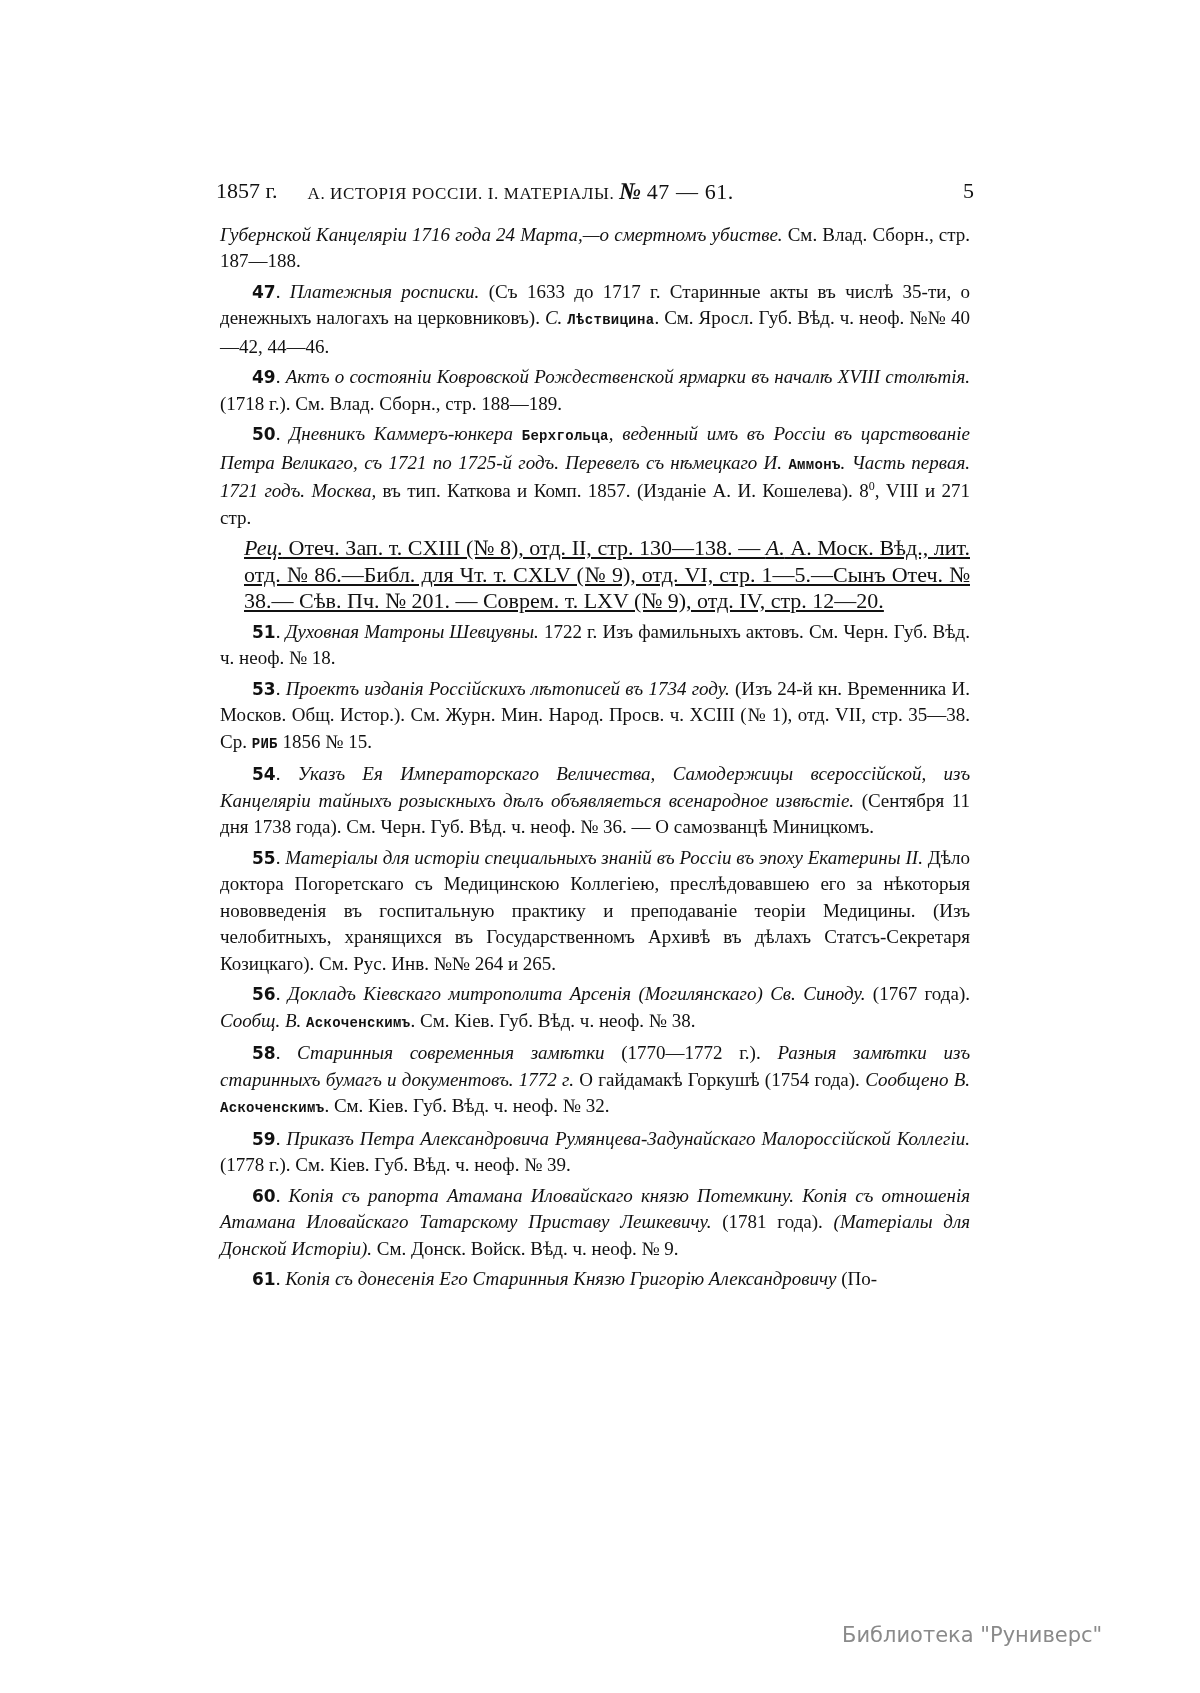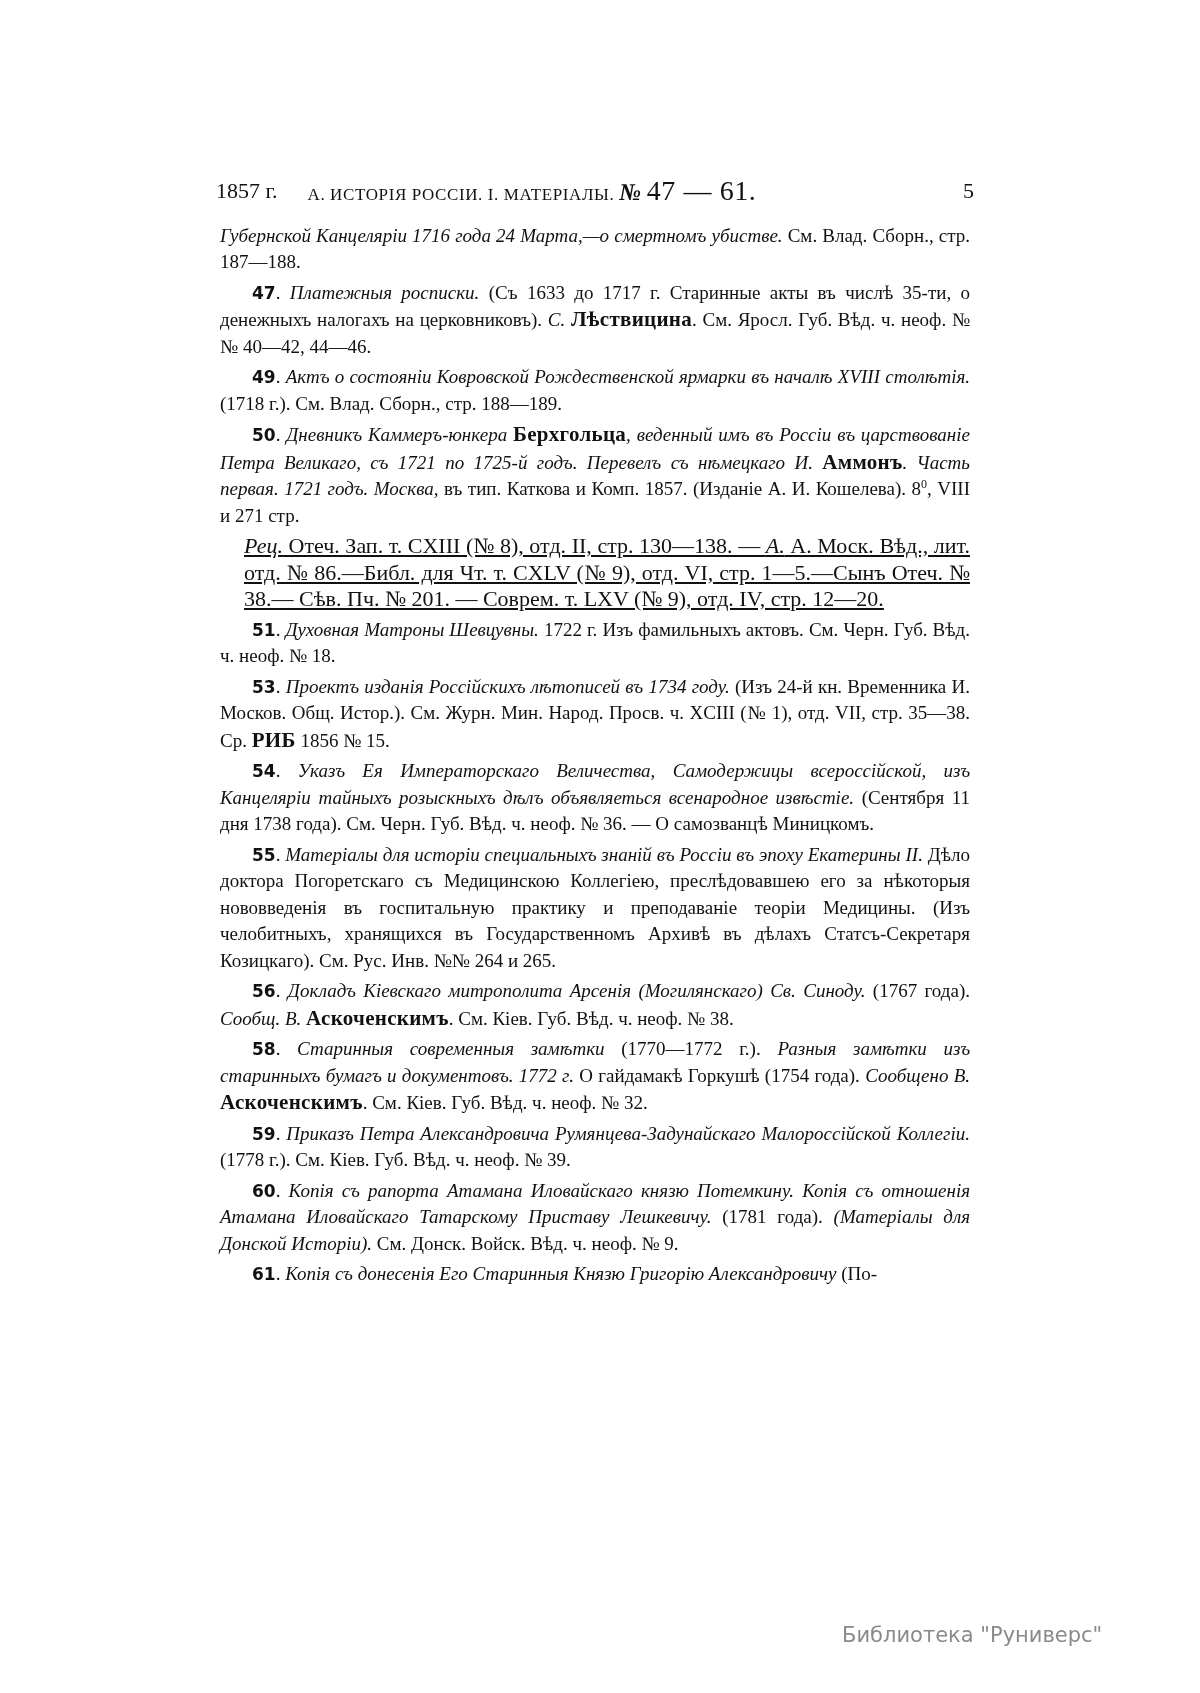--- a/index.html
+++ b/index.html
@@ -9,27 +9,27 @@
       font-family: "Liberation Serif", "DejaVu Serif", serif;
       color: #111; font-size: 19px; line-height: 26.5px;
     }
     .header {
       display: flex; align-items: flex-start; justify-content: space-between;
       font-size: 21px; margin-bottom: 14px;
     }
     .header .year { font-size: 22px; }
     .header .title { font-size: 17px; letter-spacing: 0.6px; margin-left: 30px; flex: 1; }
     .header .title .nr { font-style: italic; font-size: 24px; font-weight: bold; }
-    .header .title .range { font-size: 28px; }
+    .header .title .range { font-size: 22px; }
     .header .pageno { font-size: 22px; }
     p { margin: 4px; text-align: justify; }
     .entry { text-indent: 32px; }
     .num { font-family: "DejaVu Sans", sans-serif; font-weight: bold; font-size: 17px; }
     .it { font-style: italic; }
-    .b { font-family: Liberation Serif, serif; font-weight: bold; font-size: 21px; letter-spacing: 0.3px; }
+    .b { font-family: Liberation Mono, monospace; font-weight: bold; font-size: 14px; letter-spacing: 0.3px; }
     .rev { font-size: 22px; padding-left: 24px; text-indent: 0; text-decoration: underline; }
     .sup { font-size: 12px; vertical-align: super; line-height: 0; }
     .watermark {
       position: absolute; left: 842px; top: 1623px;
       font-family: "DejaVu Sans", sans-serif; font-size: 21px; color: #8a8a8a;
     }
   </style>
 </head>
 <body>
 

